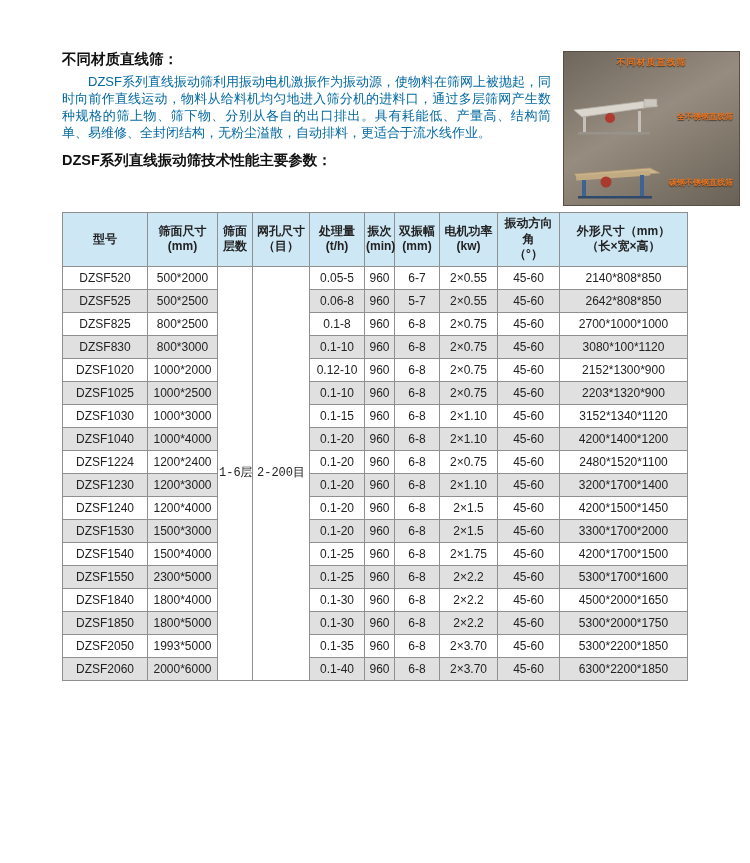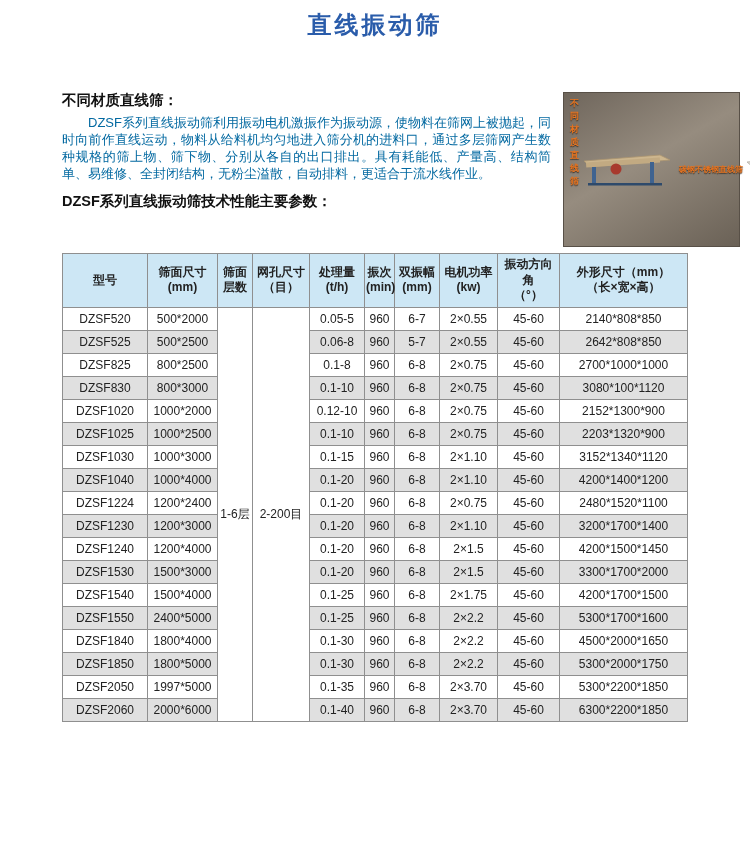--- a/index.html
+++ b/index.html
@@ -28,21 +28,21 @@
     text-indent: 2em; text-align: justify; color: #0369a1;
   }
 
   
   .product-image {
     float: right; width: 177px; height: 155px;
     margin: 1px -52px 6px 12px;
     background: linear-gradient(150deg, #6f665c 0%, #968c7f 45%, #6a6156 100%);
     border: 1px solid #585047;
     padding: 4px 6px 5px;
-    display: flex; flex-direction: row; justify-content: space-between;
+    display: flex; flex-direction: column; justify-content: space-between;
   }
   .pi-title {
     color: #e8741f; font-size: 9px; font-weight: bold; text-align: center;
     text-shadow: 0 1px 1px #38322c; letter-spacing: 1px;
   }
   .pi-row { display: flex; align-items: center; justify-content: space-between; gap: 3px; }
   .pi-label {
     color: #e8741f; font-size: 8px; font-weight: bold; white-space: nowrap;
     text-shadow: 0 1px 1px #38322c;
   }
@@ -66,56 +66,55 @@
     white-space: pre-line; text-align: center;
   }
   .spec-table td {
     border: 1px solid #8f8f8f;
     text-align: center; vertical-align: middle;
     padding: 3px 1px; line-height: 16px; color: #222;
     background: #fff;
     overflow: hidden; white-space: nowrap;
   }
   .spec-table tr.alt td { background: #e0e0e0; }
-  .spec-table td.merged { background: #fff; }
+  .spec-table td.merged { background: #fff; font-family: Liberation Mono, monospace; }
 </style>
 </head>
 <body>
 
 <div class="page">
 
-  <h1 class="page-title">直线振动筛</h1>
 
   <div class="content">
 
     <div class="product-image">
       <div class="pi-title">不同材质直线筛</div>
+
+      <div class="pi-row">
+        <svg class="machine" width="96" height="38" viewBox="0 0 96 38">
+          <polygon points="4,12 76,3 88,8 12,19" fill="#dad6ce" stroke="#b5b1a9" stroke-width="0.8"></polygon>
+          <rect x="74" y="1" width="13" height="8" fill="#ccc8c0" stroke="#a5a199" stroke-width="0.6"></rect>
+          <circle cx="40" cy="20" r="5" fill="#b03a2e"></circle>
+          <rect x="13" y="19" width="3" height="15" fill="#c5c1b9"></rect>
+          <rect x="68" y="13" width="3" height="21" fill="#c5c1b9"></rect>
+          <rect x="8" y="34" width="72" height="2.5" fill="#97938b"></rect>
+        </svg>
+        <span class="pi-label">全不锈钢直线筛</span>
+      </div>
 
       <div class="pi-row">
         <svg class="machine" width="96" height="36" viewBox="0 0 96 36">
           <polygon points="4,10 80,4 90,9 10,16" fill="#cdb68e" stroke="#ab9470" stroke-width="0.8"></polygon>
           <rect x="6" y="9" width="74" height="5" transform="rotate(-4 43 11)" fill="#c2aa82"></rect>
           <circle cx="36" cy="18" r="5.5" fill="#a83a2e"></circle>
           <rect x="12" y="16" width="4" height="16" fill="#3f6390"></rect>
           <rect x="70" y="11" width="4" height="21" fill="#3f6390"></rect>
           <rect x="8" y="32" width="74" height="2.5" fill="#2e4a6b"></rect>
         </svg>
         <span class="pi-label">碳钢不锈钢直线筛</span>
-      </div>
-
-      <div class="pi-row">
-        <svg class="machine" width="96" height="38" viewBox="0 0 96 38">
-          <polygon points="4,12 76,3 88,8 12,19" fill="#dad6ce" stroke="#b5b1a9" stroke-width="0.8"></polygon>
-          <rect x="74" y="1" width="13" height="8" fill="#ccc8c0" stroke="#a5a199" stroke-width="0.6"></rect>
-          <circle cx="40" cy="20" r="5" fill="#b03a2e"></circle>
-          <rect x="13" y="19" width="3" height="15" fill="#c5c1b9"></rect>
-          <rect x="68" y="13" width="3" height="21" fill="#c5c1b9"></rect>
-          <rect x="8" y="34" width="72" height="2.5" fill="#97938b"></rect>
-        </svg>
-        <span class="pi-label">全不锈钢直线筛</span>
       </div>
 
     </div>
 
     <h2 class="sec-heading">不同材质直线筛：</h2>
     <p class="body-text">DZSF系列直线振动筛利用振动电机激振作为振动源，使物料在筛网上被抛起，同时向前作直线运动，物料从给料机均匀地进入筛分机的进料口，通过多层筛网产生数种规格的筛上物、筛下物、分别从各自的出口排出。具有耗能低、产量高、结构简单、易维修、全封闭结构，无粉尘溢散，自动排料，更适合于流水线作业。</p>
 
 
   </div>
 
@@ -285,21 +284,21 @@
           <td>1500*4000</td>
           <td>0.1-25</td>
           <td>960</td>
           <td>6-8</td>
           <td>2×1.75</td>
           <td>45-60</td>
           <td>4200*1700*1500</td>
         </tr>
         <tr class="alt">
           <td>DZSF1550</td>
-          <td>2400*5000</td>
+          <td>2300*5000</td>
           <td>0.1-25</td>
           <td>960</td>
           <td>6-8</td>
           <td>2×2.2</td>
           <td>45-60</td>
           <td>5300*1700*1600</td>
         </tr>
         <tr>
           <td>DZSF1840</td>
           <td>1800*4000</td>
@@ -315,21 +314,21 @@
           <td>1800*5000</td>
           <td>0.1-30</td>
           <td>960</td>
           <td>6-8</td>
           <td>2×2.2</td>
           <td>45-60</td>
           <td>5300*2000*1750</td>
         </tr>
         <tr>
           <td>DZSF2050</td>
-          <td>1997*5000</td>
+          <td>1993*5000</td>
           <td>0.1-35</td>
           <td>960</td>
           <td>6-8</td>
           <td>2×3.70</td>
           <td>45-60</td>
           <td>5300*2200*1850</td>
         </tr>
         <tr class="alt">
           <td>DZSF2060</td>
           <td>2000*6000</td>

